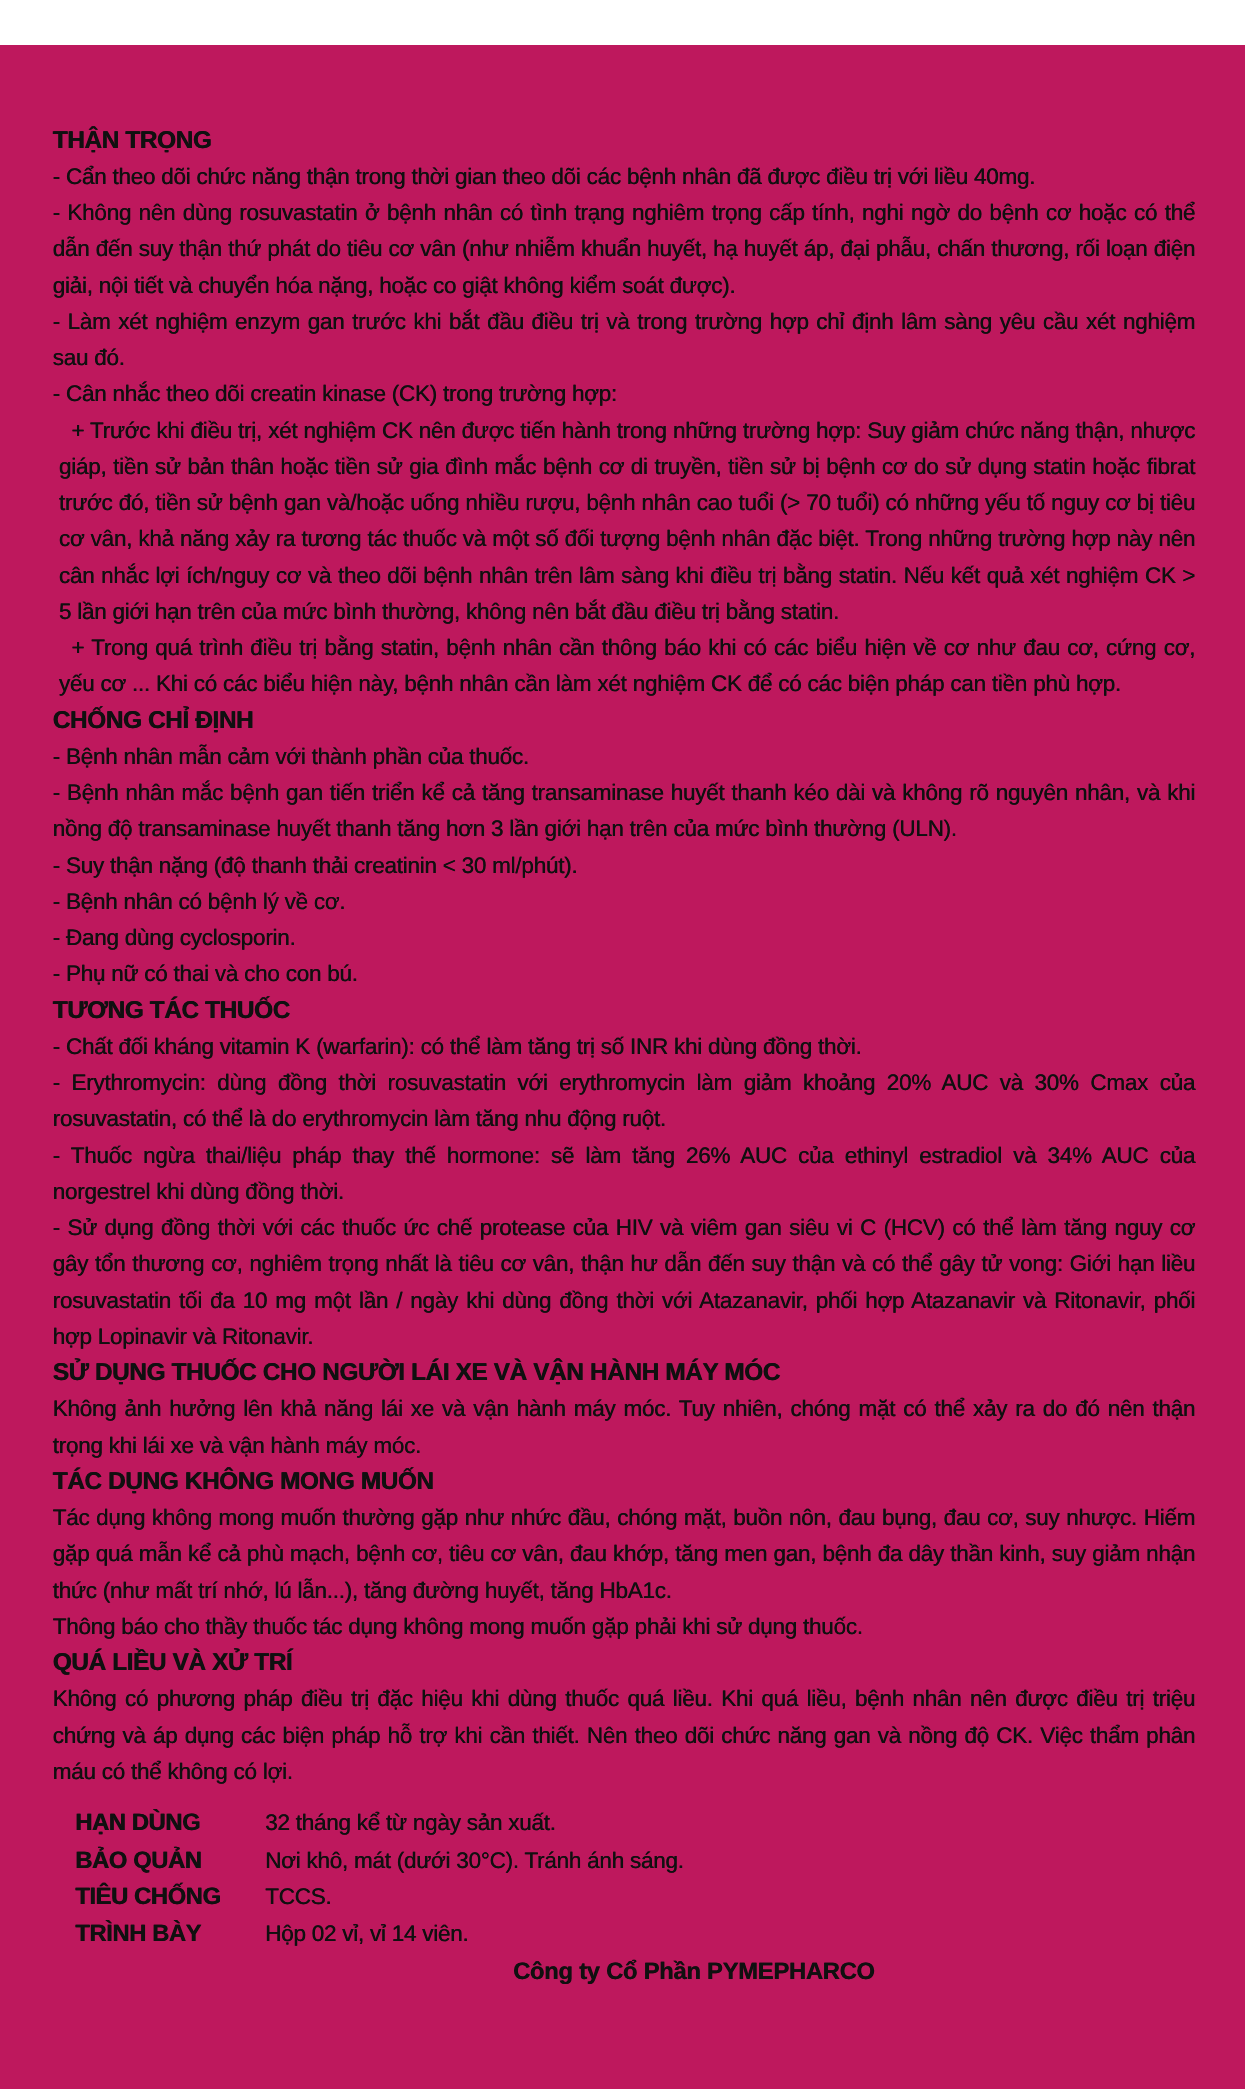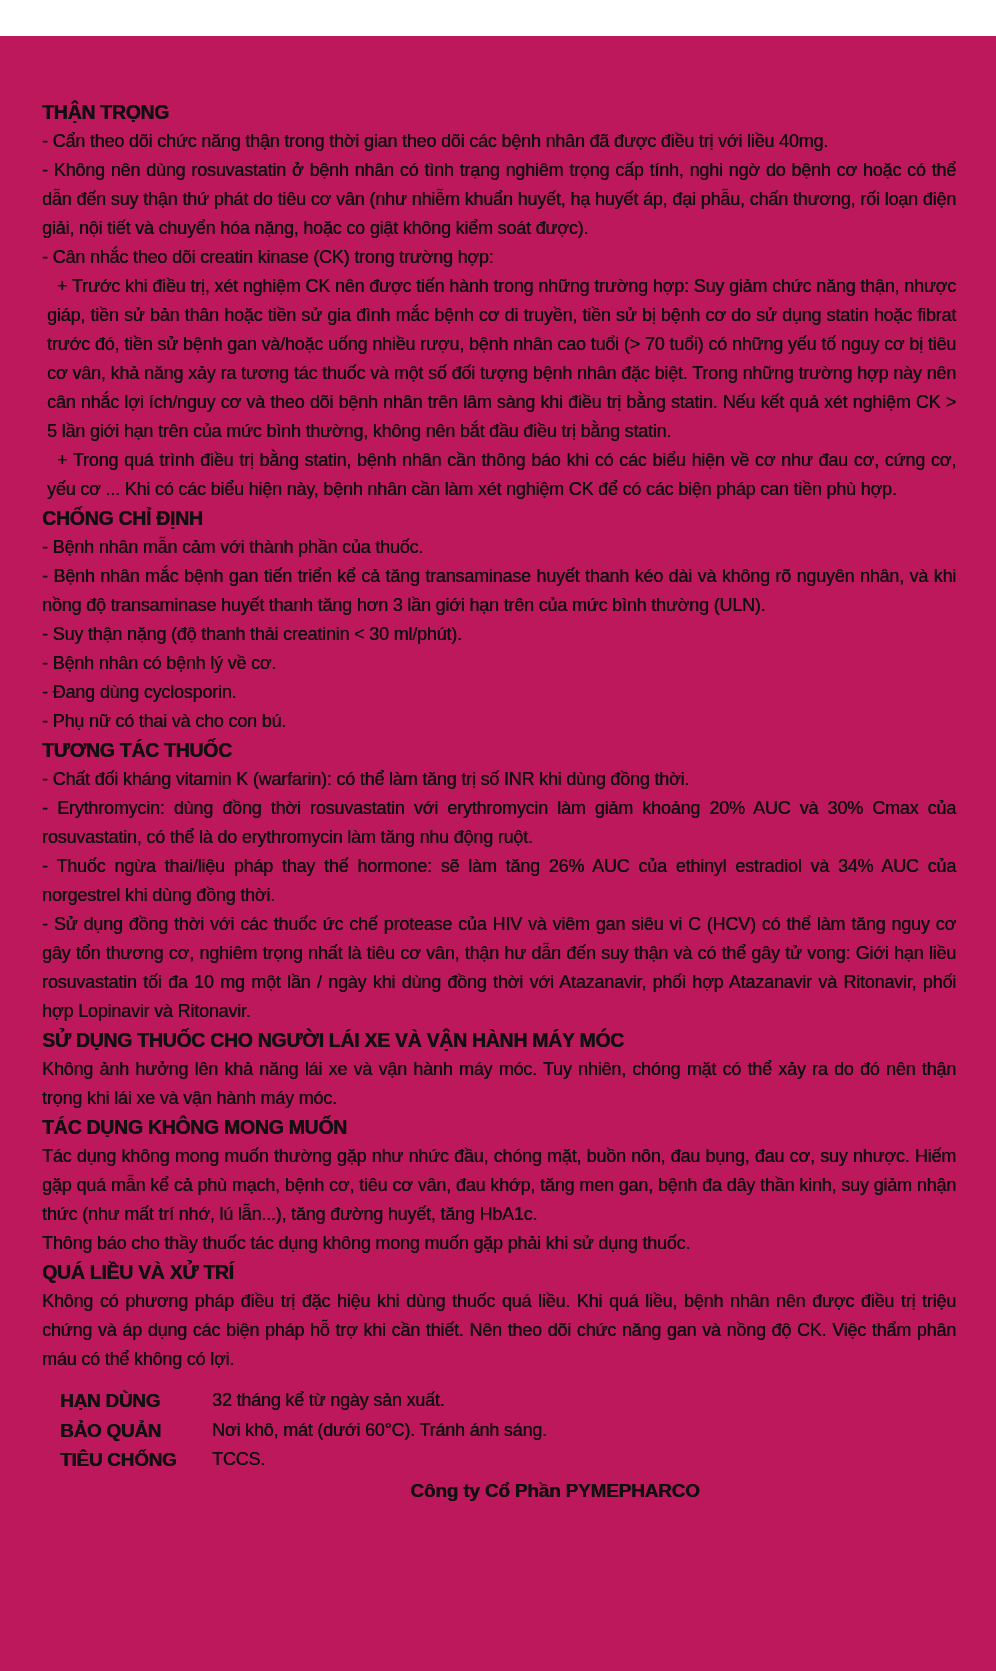--- a/index.html
+++ b/index.html
@@ -72,20 +72,21 @@
 </style>
 </head>
 <body>
 
 <div class="page">
 
   <section>
     <h2 class="shead">THẬN TRỌNG</h2>
     <p class="para">- Cẩn theo dõi chức năng thận trong thời gian theo dõi các bệnh nhân đã được điều trị với liều 40mg.</p>
     <p class="para">- Không nên dùng rosuvastatin ở bệnh nhân có tình trạng nghiêm trọng cấp tính, nghi ngờ do bệnh cơ hoặc có thể dẫn đến suy thận thứ phát do tiêu cơ vân (như nhiễm khuẩn huyết, hạ huyết áp, đại phẫu, chấn thương, rối loạn điện giải, nội tiết và chuyển hóa nặng, hoặc co giật không kiểm soát được).</p>
+    <p class="para">- Làm xét nghiệm enzym gan trước khi bắt đầu điều trị và trong trường hợp chỉ định lâm sàng yêu cầu xét nghiệm sau đó.</p>
     <p class="para">- Cân nhắc theo dõi creatin kinase (CK) trong trường hợp:</p>
     <p class="para plus">+ Trước khi điều trị, xét nghiệm CK nên được tiến hành trong những trường hợp: Suy giảm chức năng thận, nhược giáp, tiền sử bản thân hoặc tiền sử gia đình mắc bệnh cơ di truyền, tiền sử bị bệnh cơ do sử dụng statin hoặc fibrat trước đó, tiền sử bệnh gan và/hoặc uống nhiều rượu, bệnh nhân cao tuổi (&gt; 70 tuổi) có những yếu tố nguy cơ bị tiêu cơ vân, khả năng xảy ra tương tác thuốc và một số đối tượng bệnh nhân đặc biệt. Trong những trường hợp này nên cân nhắc lợi ích/nguy cơ và theo dõi bệnh nhân trên lâm sàng khi điều trị bằng statin. Nếu kết quả xét nghiệm CK &gt; 5 lần giới hạn trên của mức bình thường, không nên bắt đầu điều trị bằng statin.</p>
     <p class="para plus">+ Trong quá trình điều trị bằng statin, bệnh nhân cần thông báo khi có các biểu hiện về cơ như đau cơ, cứng cơ, yếu cơ ... Khi có các biểu hiện này, bệnh nhân cần làm xét nghiệm CK để có các biện pháp can tiền phù hợp.</p>
   </section>
 
   <section>
     <h2 class="shead">CHỐNG CHỈ ĐỊNH</h2>
     <p class="para">- Bệnh nhân mẫn cảm với thành phần của thuốc.</p>
     <p class="para">- Bệnh nhân mắc bệnh gan tiến triển kể cả tăng transaminase huyết thanh kéo dài và không rõ nguyên nhân, và khi nồng độ transaminase huyết thanh tăng hơn 3 lần giới hạn trên của mức bình thường (ULN).</p>
     <p class="para">- Suy thận nặng (độ thanh thải creatinin &lt; 30 ml/phút).</p>
@@ -118,25 +119,29 @@
     <p class="para">Không có phương pháp điều trị đặc hiệu khi dùng thuốc quá liều. Khi quá liều, bệnh nhân nên được điều trị triệu chứng và áp dụng các biện pháp hỗ trợ khi cần thiết. Nên theo dõi chức năng gan và nồng độ CK. Việc thẩm phân máu có thể không có lợi.</p>
   </section>
 
   <div class="details">
     <div class="drow">
       <span class="dlabel">HẠN DÙNG</span>
       <span class="dvalue">32 tháng kể từ ngày sản xuất.</span>
     </div>
     <div class="drow">
       <span class="dlabel">BẢO QUẢN</span>
-      <span class="dvalue">Nơi khô, mát (dưới 60°C). Tránh ánh sáng.</span>
+      <span class="dvalue">Nơi khô, mát (dưới 30°C). Tránh ánh sáng.</span>
     </div>
     <div class="drow">
       <span class="dlabel">TIÊU CHỐNG</span>
       <span class="dvalue">TCCS.</span>
+    </div>
+    <div class="drow">
+      <span class="dlabel">TRÌNH BÀY</span>
+      <span class="dvalue">Hộp 02 vỉ, vỉ 14 viên.</span>
     </div>
   </div>
 
   <div class="footer">
     <div class="company">Công ty Cổ Phần PYMEPHARCO</div>
 
   </div>
 
 </div>
 

